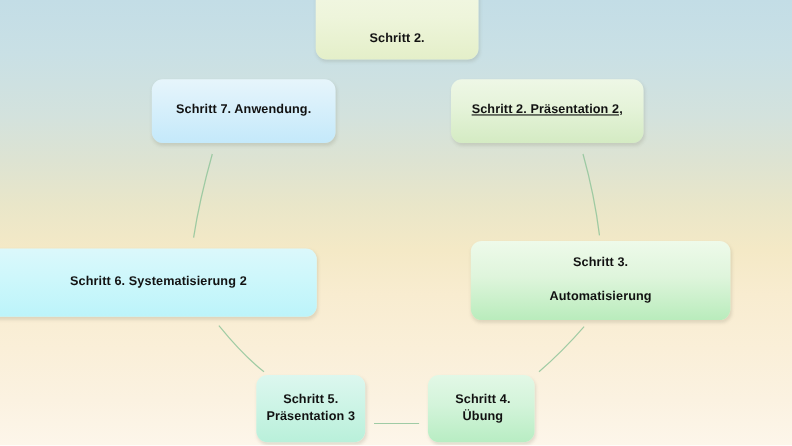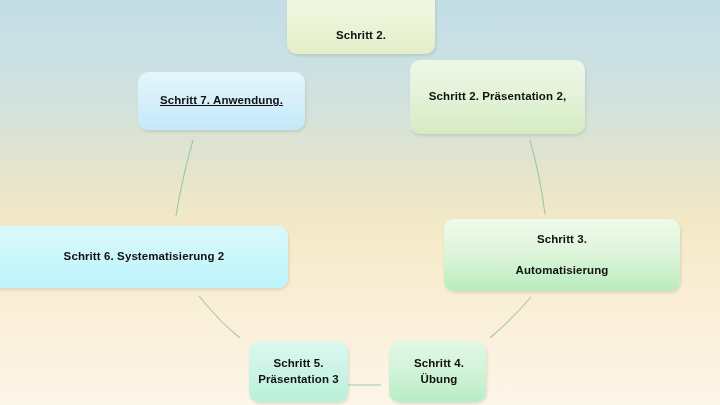--- a/index.html
+++ b/index.html
@@ -45,43 +45,42 @@
     left:287px;top:-16px;width:148px;height:70px;
     border-radius:0 0 10px 10px;
     background:linear-gradient(to bottom,#f2f7e4 0%,#eef5db 45%,#e4efc9 100%);
     align-items:flex-end;
     padding-bottom:10px;
   }
   
   #n7{
     left:138px;top:72px;width:167px;height:58px;
     background:linear-gradient(to bottom,#e6f5fb 0%,#d9f0fb 40%,#c4e9fa 100%);
-    text-decoration:underline;
   }
   
   #n2{
-    left:410px;top:60px;width:175px;height:74px;
+    left:410px;top:72px;width:175px;height:58px;
     background:linear-gradient(to bottom,#eef7e6 0%,#e5f3d9 45%,#d4ebc3 100%);
+    text-decoration:underline;
   }
   
   #n6{
     left:-12px;top:226px;width:300px;height:62px;
     border-radius:0 10px 10px 0;
     background:linear-gradient(to bottom,#dbf8fb 0%,#cdf7fb 45%,#bcf4fa 100%);
     padding-left:20px;
   }
   
   #n3{
     left:428px;top:219px;width:236px;height:72px;
     background:linear-gradient(to bottom,#eefaea 0%,#dff5dc 45%,#b9ecbc 100%);
-    margin-left:16px;
   }
   
   #n5{
-    left:249px;top:341px;width:99px;height:61px;
+    left:233px;top:341px;width:99px;height:61px;
     background:linear-gradient(to bottom,#dcf7ef 0%,#cdf4e6 45%,#b9f0da 100%);
   }
   
   #n4{
     left:389px;top:341px;width:97px;height:61px;
     background:linear-gradient(to bottom,#e2f8e6 0%,#d3f4da 45%,#b8edc3 100%);
     justify-content:flex-start;
     text-align:left;
     padding-left:11px;
   }

